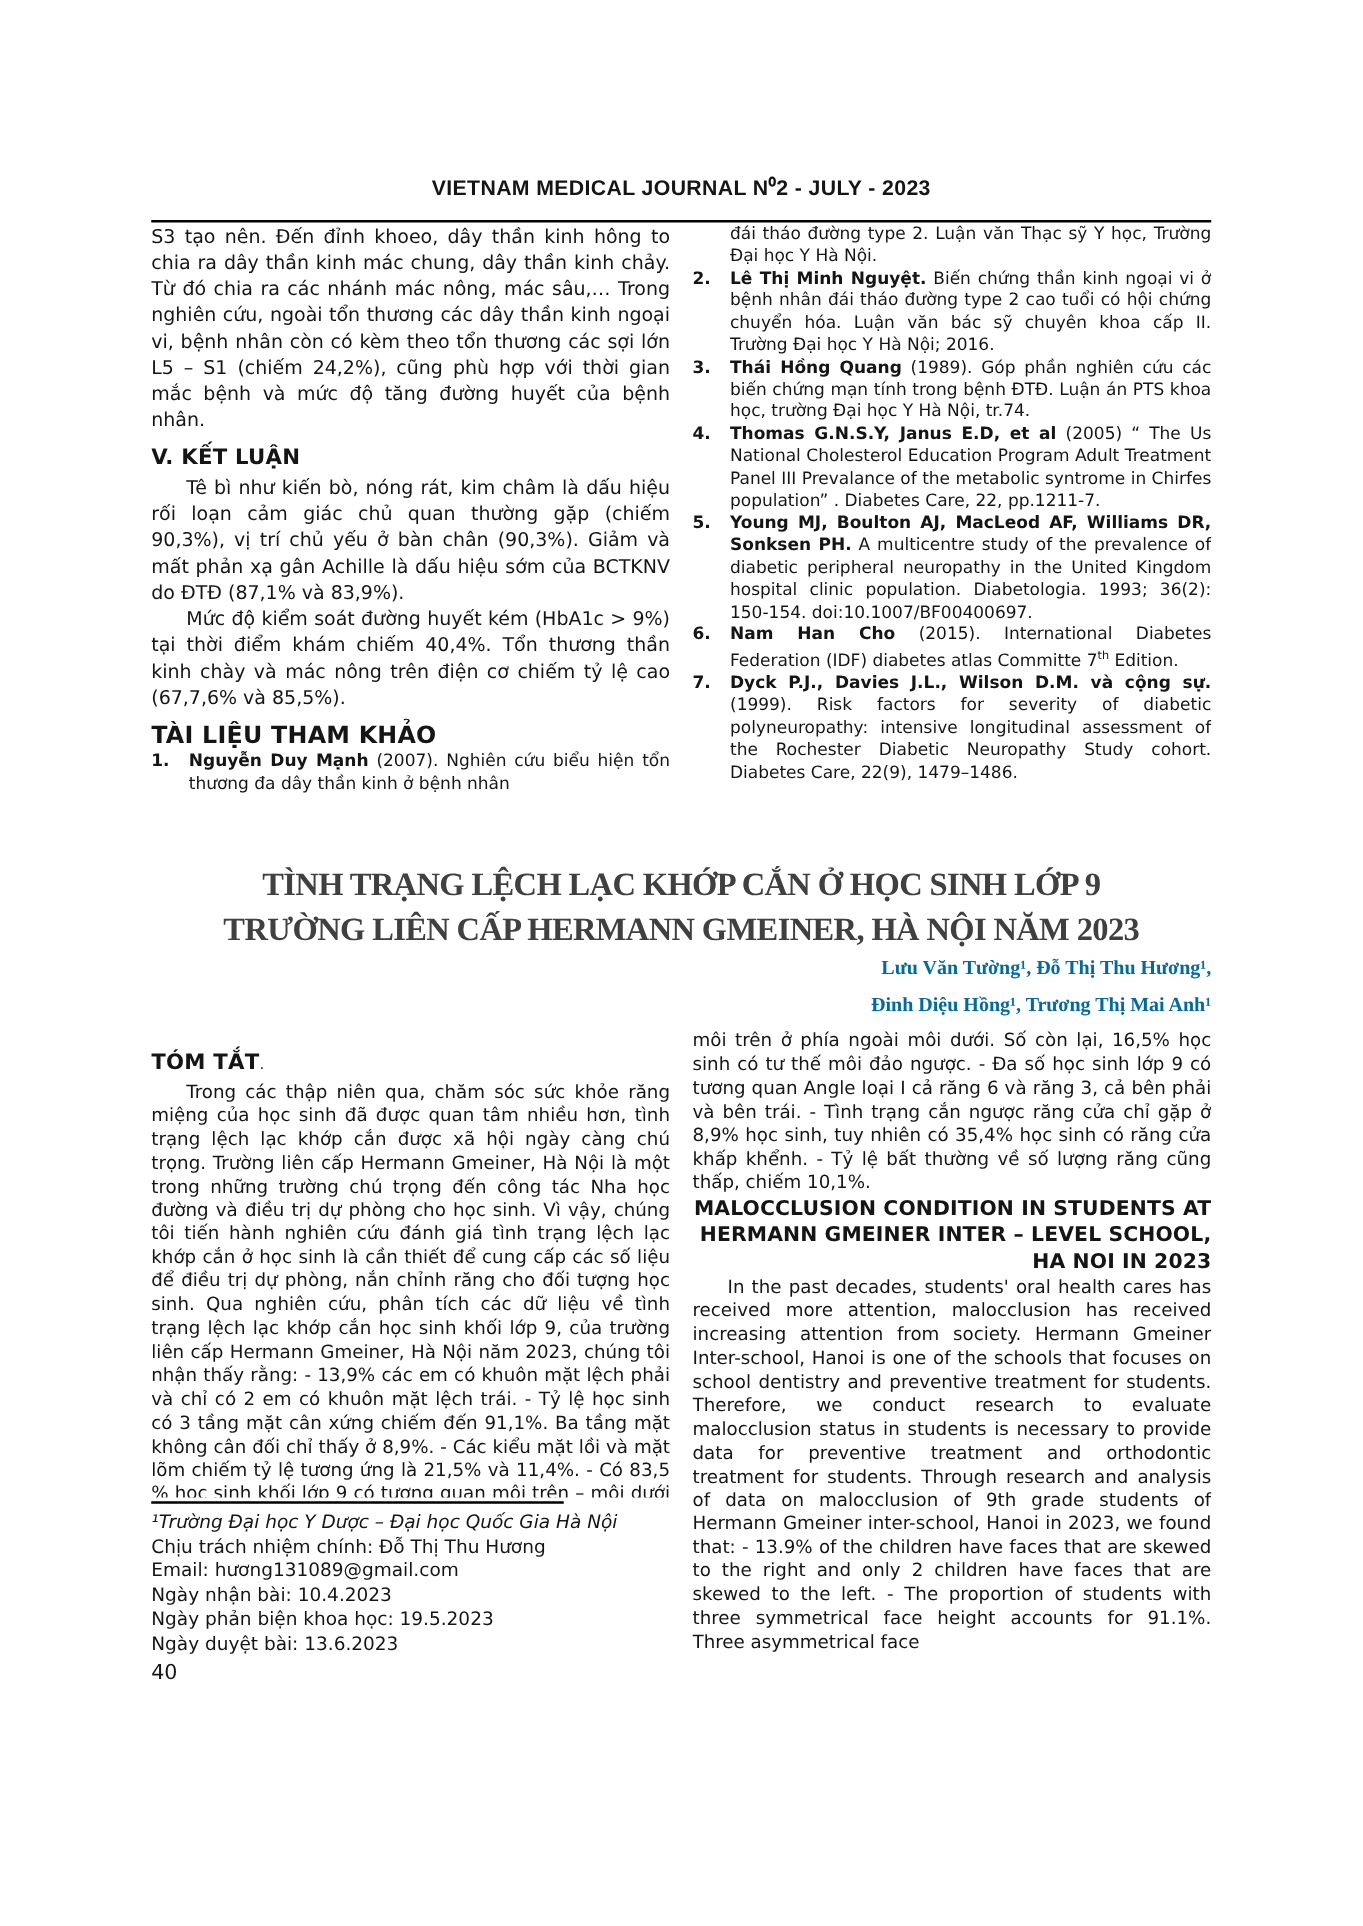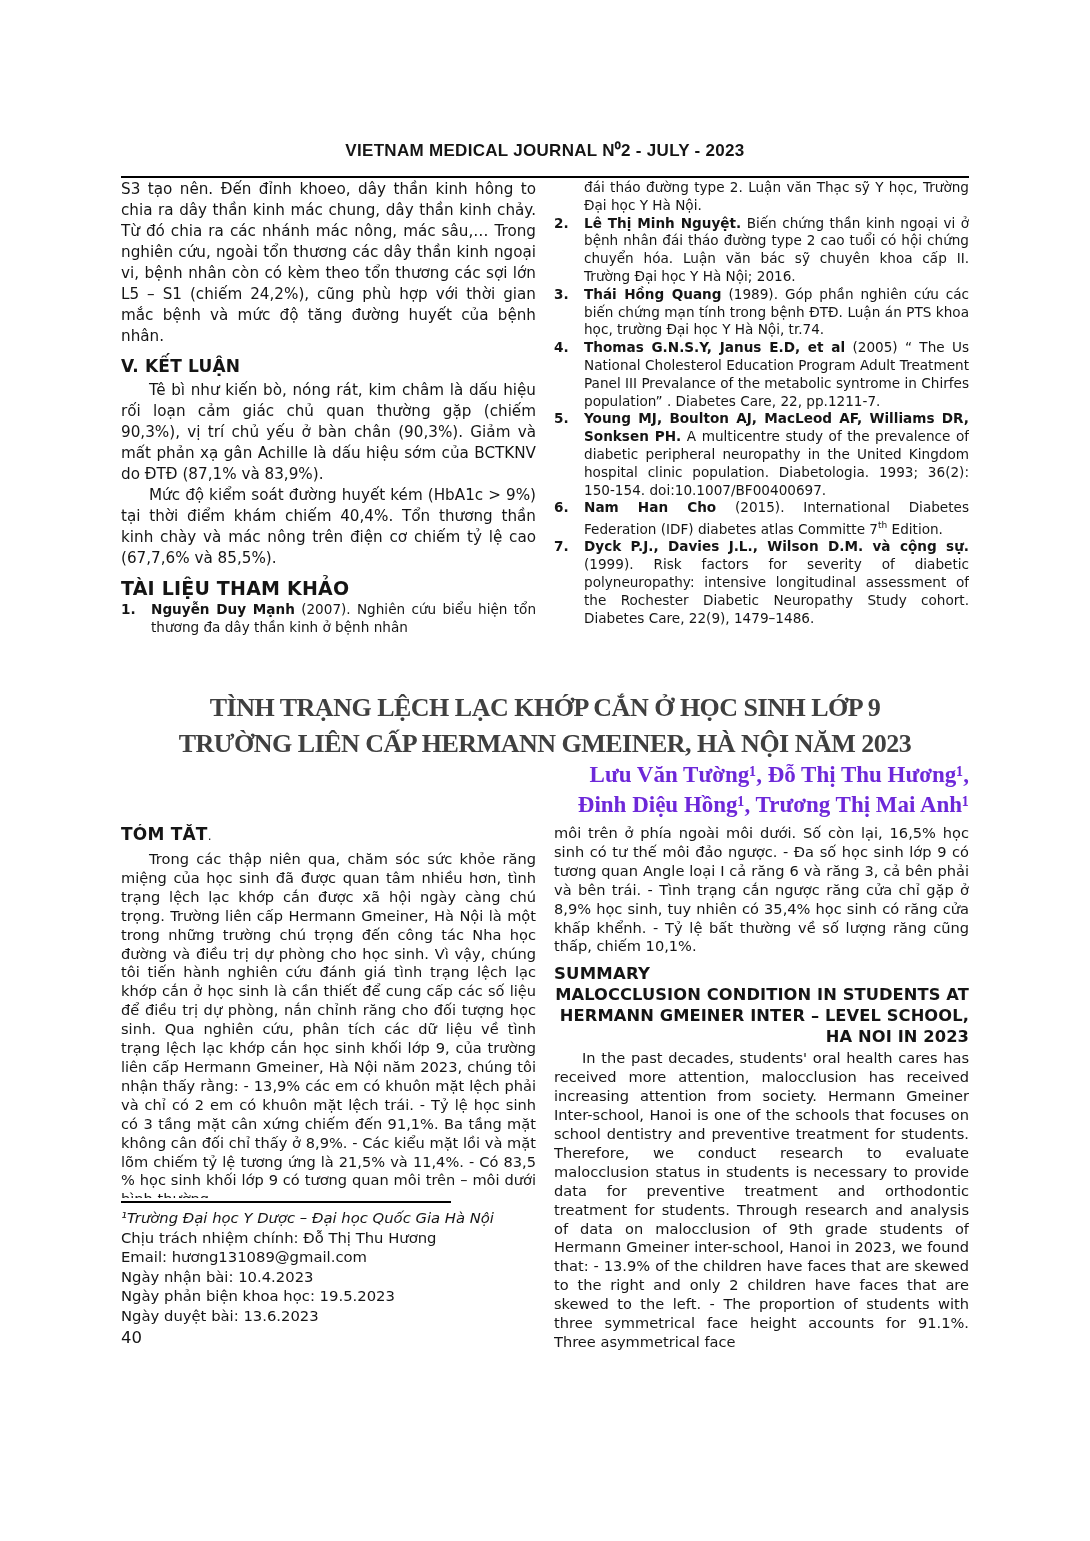--- a/index.html
+++ b/index.html
@@ -43,21 +43,21 @@
 
   
   .title-block { position:absolute; left:121px; top:690px; width:848px; text-align:center; }
   .article-title {
     font-family:"Liberation Serif","DejaVu Serif",serif; font-weight:bold;
     font-size:26px; line-height:36px; letter-spacing:-0.5px; color:#404040;
   }
   .authors-block { position:absolute; left:121px; top:760px; width:848px; text-align:right; }
   .authors-line {
     font-family:"Liberation Serif","DejaVu Serif",serif; font-weight:bold;
-    font-size:23px; line-height:30px; color:#6d28d9;
+    font-size:16px; line-height:30px; color:#0369a1;
   }
 
   .abs-text { font-size:14.6px; line-height:18.9px; text-align:justify; }
   .tomtat-heading { display:inline-block; }
   .heading-dot { font-weight:normal; font-size:12px; }
   .summary-heading { font-weight:bold; font-size:16.5px; line-height:20px; margin-top:8px; letter-spacing:0.2px; }
   .summary-sub {
     font-weight:bold; font-size:16.3px; line-height:21px; text-align:right;
     margin:0 0 2px 0; letter-spacing:0.1px;
   }
@@ -118,29 +118,28 @@
     <div class="article-title">TÌNH TRẠNG LỆCH LẠC KHỚP CẮN Ở HỌC SINH LỚP 9</div>
     <div class="article-title">TRƯỜNG LIÊN CẤP HERMANN GMEINER, HÀ NỘI NĂM 2023</div>
   </div>
   <div class="authors-block">
     <div class="authors-line">Lưu Văn Tường¹, Đỗ Thị Thu Hương¹,</div>
     <div class="authors-line">Đinh Diệu Hồng¹, Trương Thị Mai Anh¹</div>
   </div>
 
   <div class="sec sec2">
     <div class="col col-left">
-      <div class="sec-heading" style="margin-top:0;">
+      <div class="sec-heading" style="margin-top:16px;">
         <span class="tomtat-heading">TÓM TẮT</span><span class="heading-dot">.</span>
       </div>
       <p class="abs-text indent">Trong các thập niên qua, chăm sóc sức khỏe răng miệng của học sinh đã được quan tâm nhiều hơn, tình trạng lệch lạc khớp cắn được xã hội ngày càng chú trọng. Trường liên cấp Hermann Gmeiner, Hà Nội là một trong những trường chú trọng đến công tác Nha học đường và điều trị dự phòng cho học sinh. Vì vậy, chúng tôi tiến hành nghiên cứu đánh giá tình trạng lệch lạc khớp cắn ở học sinh là cần thiết để cung cấp các số liệu để điều trị dự phòng, nắn chỉnh răng cho đối tượng học sinh. Qua nghiên cứu, phân tích các dữ liệu về tình trạng lệch lạc khớp cắn học sinh khối lớp 9, của trường liên cấp Hermann Gmeiner, Hà Nội năm 2023, chúng tôi nhận thấy rằng: - 13,9% các em có khuôn mặt lệch phải và chỉ có 2 em có khuôn mặt lệch trái. - Tỷ lệ học sinh có 3 tầng mặt cân xứng chiếm đến 91,1%. Ba tầng mặt không cân đối chỉ thấy ở 8,9%. - Các kiểu mặt lồi và mặt lõm chiếm tỷ lệ tương ứng là 21,5% và 11,4%. - Có 83,5 % học sinh khối lớp 9 có tương quan môi trên – môi dưới bình thường,</p>
     </div>
 
     <div class="col col-right">
       <p class="abs-text">môi trên ở phía ngoài môi dưới. Số còn lại, 16,5% học sinh có tư thế môi đảo ngược. - Đa số học sinh lớp 9 có tương quan Angle loại I cả răng 6 và răng 3, cả bên phải và bên trái. - Tình trạng cắn ngược răng cửa chỉ gặp ở 8,9% học sinh, tuy nhiên có 35,4% học sinh có răng cửa khấp khểnh. - Tỷ lệ bất thường về số lượng răng cũng thấp, chiếm 10,1%.</p>
-      <div class="summary-heading">SUMMARY</div>
       <p class="summary-sub">MALOCCLUSION CONDITION IN STUDENTS AT HERMANN GMEINER INTER – LEVEL SCHOOL, HA NOI IN 2023</p>
       <p class="abs-text indent">In the past decades, students' oral health cares has received more attention, malocclusion has received increasing attention from society. Hermann Gmeiner Inter-school, Hanoi is one of the schools that focuses on school dentistry and preventive treatment for students. Therefore, we conduct research to evaluate malocclusion status in students is necessary to provide data for preventive treatment and orthodontic treatment for students. Through research and analysis of data on malocclusion of 9th grade students of Hermann Gmeiner inter-school, Hanoi in 2023, we found that: - 13.9% of the children have faces that are skewed to the right and only 2 children have faces that are skewed to the left. - The proportion of students with three symmetrical face height accounts for 91.1%. Three asymmetrical face</p>
     </div>
   </div>
 
   <div class="footnote">
     <div class="footnote-rule"></div>
     <div class="affiliation">¹Trường Đại học Y Dược – Đại học Quốc Gia Hà Nội</div>
     <div>Chịu trách nhiệm chính: Đỗ Thị Thu Hương</div>
     <div>Email: hương131089@gmail.com</div>

